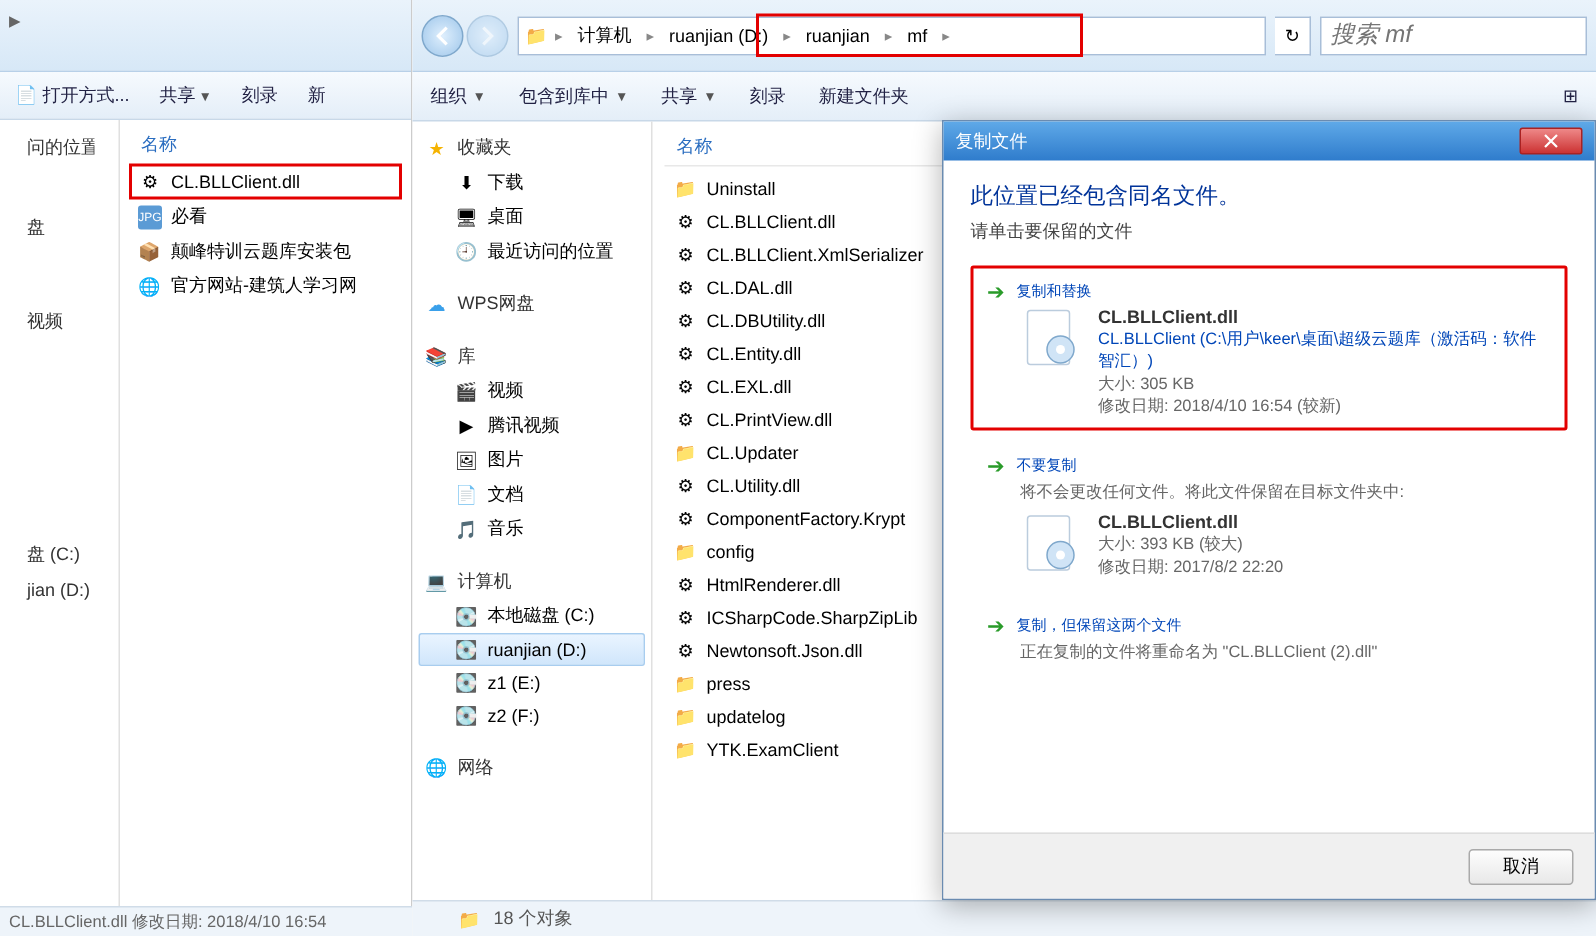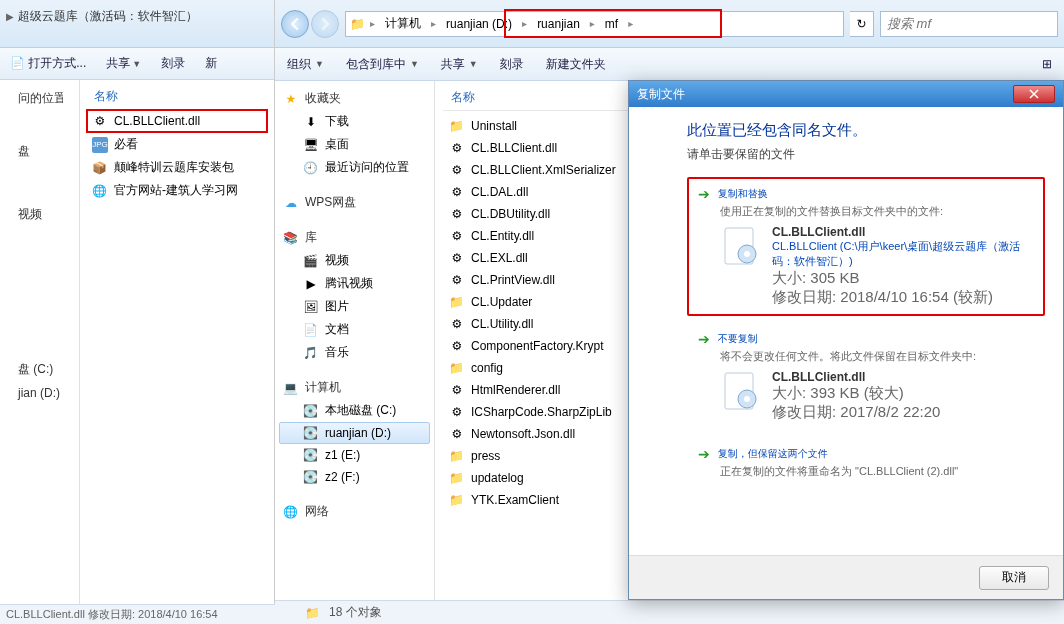--- a/index.html
+++ b/index.html
@@ -28,21 +28,21 @@
 .mw-top { height: 48px; background: linear-gradient(#eaf3fb,#d7e8f7); border-bottom: 1px solid #b8d0e8; display: flex; align-items: center; padding: 0 6px; gap: 6px; }
 .navbtns { display: flex; gap: 2px; }
 .navbtn { width: 28px; height: 28px; border-radius: 50%; background: radial-gradient(#dfeffd,#9ec6ea); border: 1px solid #7fa8cc; display: flex; align-items: center; justify-content: center; color: #2a5; cursor: pointer; }
 .navbtn svg { width: 14px; height: 14px; }
 .addrbar { flex: 1; height: 26px; background: #fff; border: 1px solid #a8bed8; display: flex; align-items: center; padding: 0 4px; gap: 2px; position: relative; }
 .addrbar .crumb { padding: 2px 6px; cursor: pointer; white-space: nowrap; }
 .addrbar .sep { color: #888; font-size: 10px; padding: 0 2px; cursor: pointer; }
 .bc-highlight { position: absolute; border: 2px solid #e30000; pointer-events: none; }
 .refresh { width: 24px; height: 26px; border: 1px solid #a8bed8; border-left: none; background: #fff; display: flex; align-items: center; justify-content: center; cursor: pointer; }
 .searchbox { width: 178px; height: 26px; border: 1px solid #a8bed8; background: #fff; display: flex; align-items: center; padding: 0 6px; color: #888; font-style: italic; }
-.searchbox input { border: none; outline: none; width: 100%; font-style: italic; color: #888; font-size: 13px; }
+.searchbox input { border: none; outline: none; width: 100%; font-style: italic; color: #888; font-size: 16px; }
 
 .mw-toolbar { height: 32px; background: linear-gradient(#f6fafe,#e4eef8); border-bottom: 1px solid #c8d8e8; display: flex; align-items: center; gap: 22px; padding: 16px 12px; color: #224; }
 .mw-toolbar span { cursor: default; display: flex; align-items: center; }
 .mw-toolbar .arrow { font-size: 9px; color: #555; margin-left: 4px; }
 .mw-toolbar .right-ico { margin-left: auto; }
 
 .mw-body { display: flex; height: calc(100% - 100px); }
 .mw-nav { width: 160px; border-right: 1px solid #e0e0e0; padding: 6px 4px; overflow: hidden; }
 .nav-group { margin-bottom: 12px; }
 .nav-hdr { display: flex; align-items: center; gap: 6px; padding: 3px 4px; color: #333; }
@@ -52,47 +52,46 @@
 
 .mw-filelist { flex: 1; padding: 4px 8px; overflow: hidden; }
 .mw-filelist .hdr { color: #2a6dc0; padding: 4px 8px; border-bottom: 1px solid #e8e8e8; margin-bottom: 4px; }
 
 .mw-status { position: absolute; left: 0; bottom: 0; right: 0; height: 24px; background: #eef4fa; border-top: 1px solid #d0dce8; padding: 3px 30px; color: #555; display: flex; align-items: center; gap: 8px; }
 
 
 .dialog { position: absolute; left: 628px; top: 80px; width: 436px; height: 520px; background: #fff; border: 1px solid #6a8bb0; box-shadow: 0 4px 18px rgba(0,0,0,0.3); }
 .dlg-title { height: 26px; background: linear-gradient(#5fa9e8,#2f7ccc); color: #fff; display: flex; align-items: center; padding: 0 8px; font-size: 12px; justify-content: flex-end; }
 .dlg-close { margin-left: auto; width: 42px; height: 18px; background: linear-gradient(#e88,#c33); border: 1px solid #a22; border-radius: 2px; display: flex; align-items: center; justify-content: center; color: #fff; cursor: pointer; }
-.dlg-body { padding: 14px 18px; margin-left: 40px; }
+.dlg-body { padding: 14px 18px; }
 .dlg-h1 { color: #003399; font-size: 15px; margin-bottom: 6px; }
 .dlg-sub { color: #444; font-size: 12px; margin-bottom: 14px; }
 .opt { border: 1px solid transparent; border-radius: 2px; padding: 8px 10px; margin-bottom: 6px; position: relative; }
 .opt.highlight { border: 2px solid #e30000; padding: 7px 9px; }
 .opt-hdr { display: flex; align-items: center; gap: 8px; margin-bottom: 2px; }
 .opt-arrow { color: #2a9b2a; font-size: 14px; }
 .opt-title { color: #0046b8; font-size: 10px; }
 .opt-desc { color: #666; font-size: 11px; margin-left: 22px; margin-bottom: 6px; }
 .opt-file { display: flex; gap: 10px; margin-left: 22px; }
 .opt-fileico { width: 42px; height: 42px; display: flex; align-items: center; justify-content: center; }
 .opt-fileinfo { flex: 1; }
 .opt-fname { color: #333; font-size: 12px; font-weight: bold; }
 .opt-fpath { color: #0046b8; font-size: 11px; word-break: break-all; }
-.opt-fmeta { color: #666; font-size: 15px; }
+.opt-fmeta { color: #666; font-size: 11px; }
 .dlg-footer { position: absolute; left: 0; right: 0; bottom: 0; height: 44px; background: #f0f0f0; border-top: 1px solid #ddd; display: flex; align-items: center; justify-content: flex-end; padding: 0 14px; }
 .btn-cancel { min-width: 70px; height: 24px; background: linear-gradient(#fdfdfd,#e8e8e8); border: 1px solid #aaa; border-radius: 3px; cursor: pointer; padding: 0 14px; }
 .star-ico { color:#f5b301; }
 </style>
 </head>
 <body>
 
 <div class="left-window">
   <div class="lw-titlebar">
     <div class="lw-bc">
       <span class="tri">▶</span>
-      <span>超级云题库（激活码：软件智汇）</span>
     </div>
   </div>
   <div class="lw-toolbar">
     <span>📄 <span>打开方式...</span></span>
     <span><span>共享</span><span class="arrow">▼</span></span>
     <span>刻录</span>
     <span>新</span>
   </div>
   <div class="lw-body">
     <div class="lw-sidebar">
@@ -358,21 +357,20 @@
   </div>
   <div class="dlg-body">
     <div class="dlg-h1">此位置已经包含同名文件。</div>
     <div class="dlg-sub">请单击要保留的文件</div>
 
     <div class="opt highlight">
       <div class="opt-hdr">
         <span class="opt-arrow">➔</span>
         <span class="opt-title">复制和替换</span>
       </div>
-      <div class="opt-desc">使用正在复制的文件替换目标文件夹中的文件:</div>
       <div class="opt-file">
         <div class="opt-fileico">
           <svg width="40" height="40" viewBox="0 0 40 40">
               <rect x="4" y="2" width="28" height="36" rx="2" fill="#fff" stroke="#bcd" stroke-width="1"></rect>
               <circle cx="26" cy="28" r="9" fill="#d0e4f6" stroke="#7fa8cc"></circle>
               <circle cx="26" cy="28" r="3" fill="#fff"></circle>
             </svg>
         </div>
         <div class="opt-fileinfo">
           <div class="opt-fname">CL.BLLClient.dll</div>

